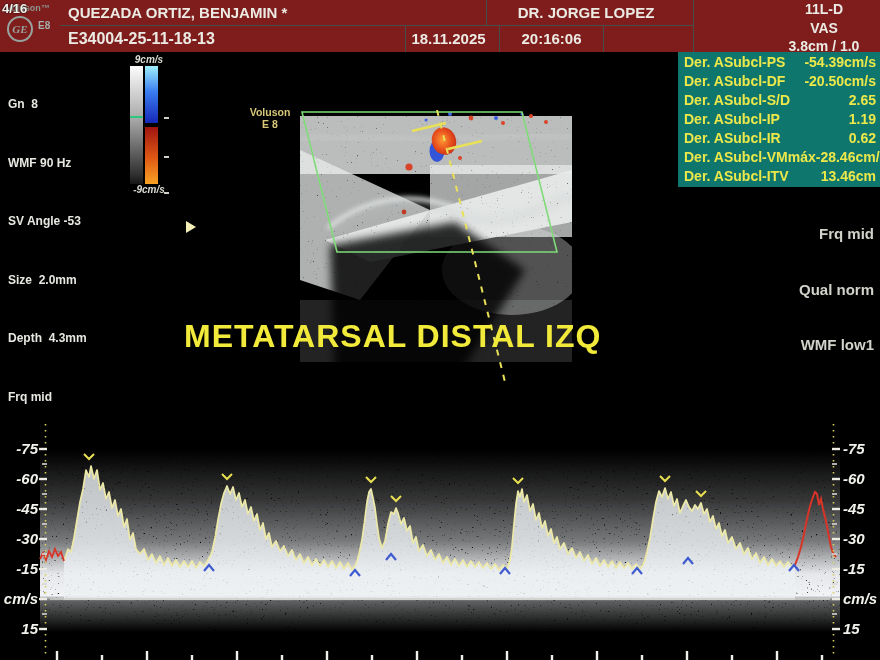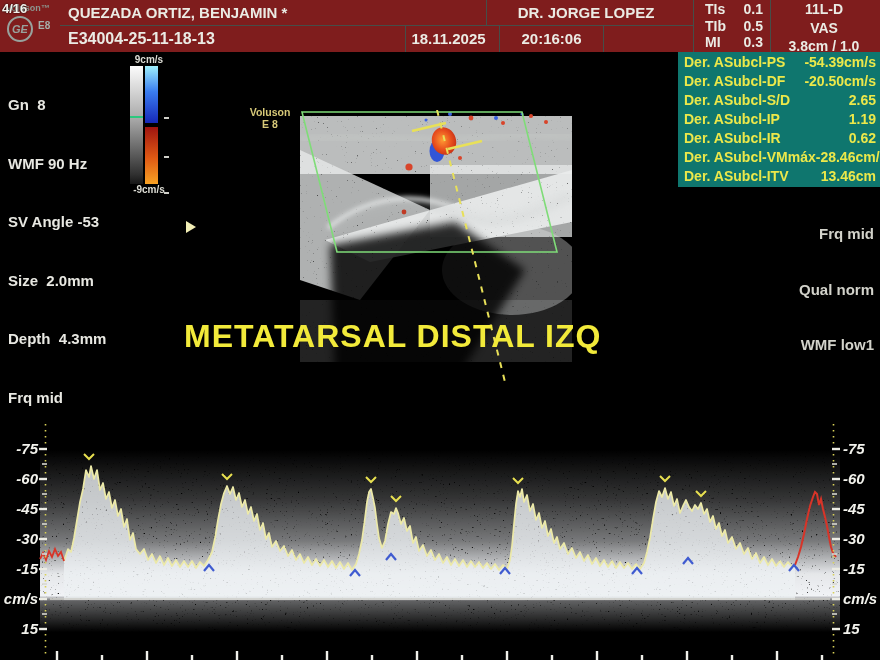--- a/index.html
+++ b/index.html
@@ -5,42 +5,42 @@
   html,body{margin:0;padding:0;background:#000;}
   .screen{position:relative;width:880px;height:660px;background:#000;overflow:hidden;
           font-family:"Liberation Sans",sans-serif;-webkit-font-smoothing:antialiased;}
   
   .hdr{position:absolute;left:0;top:0;width:880px;height:52px;background:#7f1d1d;color:#ebebe4;}
   .hdr .cell{position:absolute;font-weight:bold;white-space:nowrap;}
   .logo-area{position:absolute;left:0;top:0;width:58px;height:52px;}
   .brand-tm{position:absolute;left:6px;top:3px;font-size:9px;color:#8d968f;font-weight:bold;}
   .frame-counter{position:absolute;left:2px;top:1px;font-size:13px;color:#f2f2ec;font-weight:bold;text-shadow:0 0 2px #000;}
   .ge-logo{position:absolute;left:7px;top:16px;width:22px;height:22px;border:2px solid #98a29d;border-radius:50%;
-           display:flex;align-items:center;justify-content:center;font-family:Liberation Sans, sans-serif;
+           display:flex;align-items:center;justify-content:center;font-family:Liberation Serif, serif;
            font-style:italic;font-size:11px;color:#98a29d;font-weight:bold;}
   .model-e8{position:absolute;left:38px;top:20px;font-size:10px;color:#a6afaa;font-weight:bold;}
   .patient-cell{left:60px;top:0;width:418px;height:25px;line-height:26px;padding-left:8px;font-size:15px;
                 border-bottom:1px solid #454e49;border-right:1px solid #454e49;}
   .doctor-cell{left:479px;top:0;width:214px;height:25px;line-height:26px;text-align:center;font-size:15px;
                border-bottom:1px solid #454e49;border-right:1px solid #454e49;}
   .exam-cell{left:60px;top:26px;width:337px;height:26px;line-height:26px;padding-left:8px;font-size:16px;border-right:1px solid #454e49;}
   .date-cell{left:398px;top:26px;width:101px;height:26px;line-height:26px;text-align:center;font-size:15px;border-right:1px solid #454e49;}
   .time-cell{left:500px;top:26px;width:103px;height:26px;line-height:26px;text-align:center;font-size:15px;border-right:1px solid #454e49;}
   .blank-cell{left:604px;top:26px;width:89px;height:26px;border-right:1px solid #454e49;}
   .ti-block{position:absolute;left:698px;top:0;width:73px;height:52px;border-right:1px solid #454e49;
             display:flex;flex-direction:column;justify-content:space-between;padding:2px 7px 2px 7px;box-sizing:border-box;}
   .ti-row{display:flex;justify-content:space-between;font-size:14px;font-weight:bold;line-height:15px;}
   .probe-block{position:absolute;left:772px;top:0;width:104px;height:52px;text-align:center;
                display:flex;flex-direction:column;justify-content:space-between;padding:2px 0;}
   .probe-block div{font-size:14px;font-weight:bold;line-height:15px;}
   
-  .left-params{position:absolute;left:8px;top:56px;color:#e8e8e2;font-weight:bold;font-size:15px;line-height:19.5px;white-space:pre;}
+  .left-params{position:absolute;left:8px;top:56px;color:#e8e8e2;font-weight:bold;font-size:12px;line-height:19.5px;white-space:pre;}
   
   .cbar{position:absolute;left:126px;top:54px;width:60px;}
-  .cbar-top,.cbar-bot{font-size:10px;color:#dcdcd4;font-weight:bold;width:46px;text-align:center;}
+  .cbar-top,.cbar-bot{font-size:10px;color:#dcdcd4;font-weight:bold;width:46px;text-align:center;font-style:italic;}
   .bars{position:relative;width:46px;height:118px;margin-top:1px;}
   .graybar{position:absolute;left:4px;top:0;width:13px;height:118px;background:linear-gradient(#fcfcfc,#a8a8a8 45%,#303030 92%,#161616);}
   .colbar-up{position:absolute;left:19px;top:0;width:13px;height:57px;background:linear-gradient(#9ff0fc,#3a7df0 45%,#1628b8);}
   .colbar-dn{position:absolute;left:19px;top:61px;width:13px;height:57px;background:linear-gradient(#a01410,#e05a14 55%,#f8a224);}
   .green-mark{position:absolute;left:4px;top:50px;width:13px;height:2px;background:#2cc87e;}
   .cbar-tick{position:absolute;width:5px;height:2px;background:#cfcfc8;left:38px;}
   
   .focus-arrow{position:absolute;left:186px;top:221px;width:0;height:0;
                border-left:10px solid #f2eeb6;border-top:6px solid transparent;border-bottom:6px solid transparent;}
   .watermark{position:absolute;left:244px;top:106px;width:52px;text-align:center;color:#d6c878;font-weight:bold;font-size:10.5px;line-height:12px;}
@@ -68,34 +68,20 @@
       <span class="frame-counter">4/16</span>
       <span class="ge-logo">GE</span>
       <span class="model-e8">E8</span>
     </div>
     <div class="cell patient-cell">QUEZADA ORTIZ, BENJAMIN  *</div>
     <div class="cell doctor-cell">DR. JORGE LOPEZ</div>
     <div class="cell exam-cell">E34004-25-11-18-13</div>
     <div class="cell date-cell">18.11.2025</div>
     <div class="cell time-cell">20:16:06</div>
     <div class="cell blank-cell"></div>
-    <div class="ti-block">
-      <div class="ti-row">
-        <span>TIs</span>
-        <span>0.1</span>
-      </div>
-      <div class="ti-row">
-        <span>TIb</span>
-        <span>0.5</span>
-      </div>
-      <div class="ti-row">
-        <span>MI</span>
-        <span>0.3</span>
-      </div>
-    </div>
     <div class="probe-block">
       <div>11L-D</div>
       <div>VAS</div>
       <div>3.8cm / 1.0</div>
     </div>
   </div>
 
   <div class="left-params">
     <div>Gn  8</div>
     <div>WMF 90 Hz</div>

